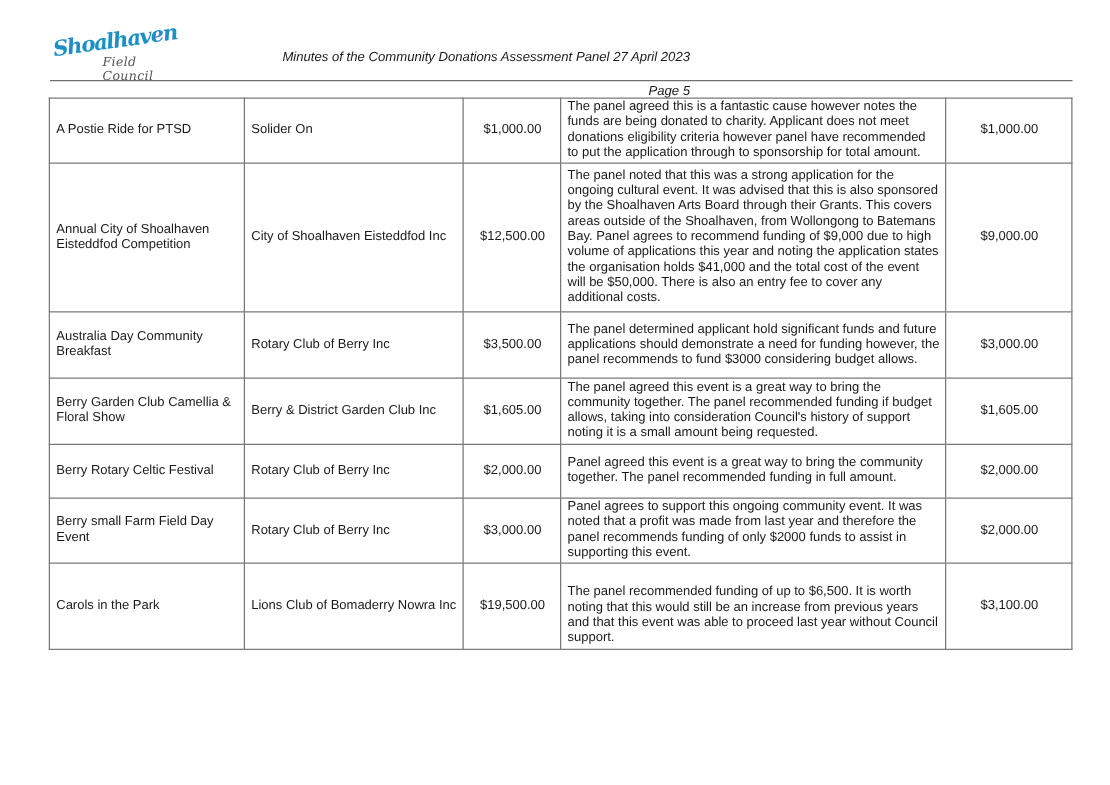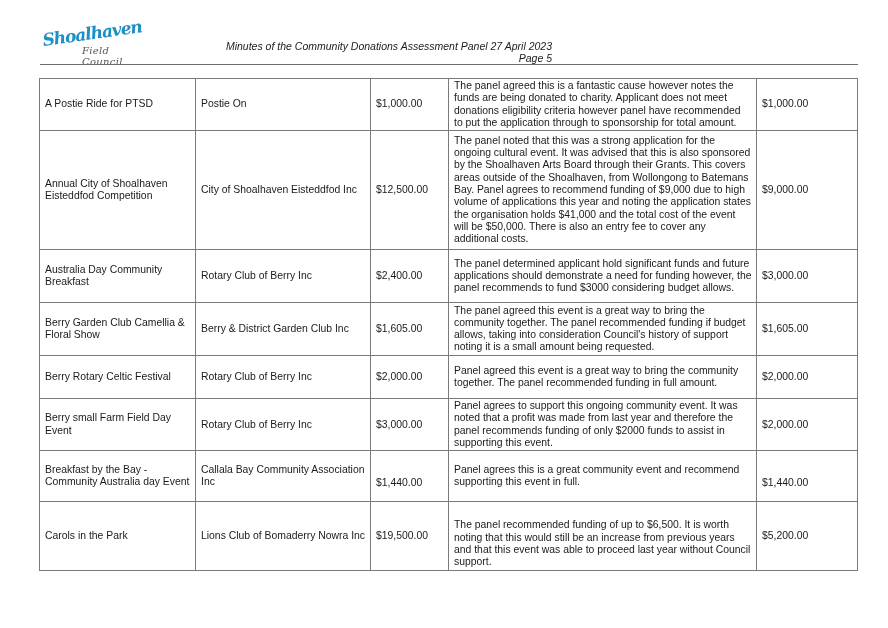--- a/index.html
+++ b/index.html
@@ -6,29 +6,29 @@
   body { width:888px; height:628px; position:relative; overflow:hidden;
          font-family:"Liberation Sans", sans-serif; color:#1a1a1a; }
   .logo { position:absolute; left:44px; top:30px; width:100px; height:34px; }
   .logo-main { position:absolute; left:0; top:0; font-family:"DejaVu Serif", serif;
                font-style:italic; font-weight:bold; font-size:17px; color:#1b8fc6;
                letter-spacing:-1px; transform:rotate(-8deg); transform-origin:left bottom; }
   .logo-sub { position:absolute; left:38px; top:15px; font-family:"DejaVu Serif", serif;
               font-style:italic; font-size:10px; color:#555; letter-spacing:0.3px; }
   .header-title { position:absolute; right:336px; top:40px; font-size:10.5px; font-style:italic;
                   text-align:right; white-space:nowrap; }
-  .header-title.page { top:52px; }
+  .header-title.page { top:67px; }
   .header-rule { position:absolute; left:40px; top:64px; width:818px; height:1px; background:#6f6f6f; }
 
   table.minutes { position:absolute; left:39px; top:78px; border-collapse:collapse;
                   table-layout:fixed; width:818px; font-size:10.4px; line-height:12.3px; }
   table.minutes td { border:1px solid #7a7a7a; padding:1px 4px 1px 5px; vertical-align:middle; }
   col.c1 { width:156px; } col.c2 { width:175px; } col.c3 { width:78px; }
   col.c4 { width:308px; } col.c5 { width:101px; }
-  td.num { text-align:left; padding-right:4px; }
+  td.num { text-align:center; padding-right:4px; }
   td.comment { vertical-align:top; padding-top:0; padding-bottom:0; }
 </style>
 </head>
 <body>
 
 <div class="logo">
   <span class="logo-main">Shoalhaven</span>
   <span class="logo-sub">Field Council</span>
 </div>
 <div class="header-title">Minutes of the Community Donations Assessment Panel 27 April 2023</div>
@@ -39,36 +39,36 @@
   <colgroup>
       <col class="c1">
       <col class="c2">
       <col class="c3">
       <col class="c4">
       <col class="c5">
     </colgroup>
   <tbody>
     <tr style="height:52px">
       <td>A Postie Ride for PTSD</td>
-      <td>Postie On</td>
+      <td>Solider On</td>
       <td class="num">$1,000.00</td>
       <td class="comment">The panel agreed this is a fantastic cause however notes the funds are being donated to charity. Applicant does not meet donations eligibility criteria however panel have recommended to put the application through to sponsorship for total amount.</td>
       <td class="num">$1,000.00</td>
     </tr>
     <tr style="height:119px">
       <td>Annual City of Shoalhaven Eisteddfod Competition</td>
       <td>City of Shoalhaven Eisteddfod Inc</td>
       <td class="num">$12,500.00</td>
       <td class="comment">The panel noted that this was a strong application for the ongoing cultural event. It was advised that this is also sponsored by the Shoalhaven Arts Board through their Grants. This covers areas outside of the Shoalhaven, from Wollongong to Batemans Bay. Panel agrees to recommend funding of $9,000 due to high volume of applications this year and noting the application states the organisation holds $41,000 and the total cost of the event will be $50,000. There is also an entry fee to cover any additional costs.</td>
       <td class="num">$9,000.00</td>
     </tr>
     <tr style="height:53px">
       <td>Australia Day Community Breakfast</td>
       <td>Rotary Club of Berry Inc</td>
-      <td class="num">$2,400.00</td>
+      <td class="num">$3,500.00</td>
       <td class="comment">The panel determined applicant hold significant funds and future applications should demonstrate a need for funding however, the panel recommends to fund $3000 considering budget allows.</td>
       <td class="num">$3,000.00</td>
     </tr>
     <tr style="height:53px">
       <td>Berry Garden Club Camellia &amp; Floral Show</td>
       <td>Berry &amp; District Garden Club Inc</td>
       <td class="num">$1,605.00</td>
       <td class="comment">The panel agreed this event is a great way to bring the community together. The panel recommended funding if budget allows, taking into consideration Council's history of support noting it is a small amount being requested.</td>
       <td class="num">$1,605.00</td>
     </tr>
@@ -79,28 +79,21 @@
       <td class="comment">Panel agreed this event is a great way to bring the community together. The panel recommended funding in full amount.</td>
       <td class="num">$2,000.00</td>
     </tr>
     <tr style="height:52px">
       <td>Berry small Farm Field Day Event</td>
       <td>Rotary Club of Berry Inc</td>
       <td class="num">$3,000.00</td>
       <td class="comment">Panel agrees to support this ongoing community event. It was noted that a profit was made from last year and therefore the panel recommends funding of only $2000 funds to assist in supporting this event.</td>
       <td class="num">$2,000.00</td>
     </tr>
-    <tr style="height:51px">
-      <td>Breakfast by the Bay - Community Australia day Event</td>
-      <td>Callala Bay Community Association Inc</td>
-      <td class="num" style="padding-top:14px">$1,440.00</td>
-      <td class="comment">Panel agrees this is a great community event and recommend supporting this event in full.</td>
-      <td class="num" style="padding-top:14px">$1,440.00</td>
-    </tr>
     <tr style="height:49px">
       <td>Carols in the Park</td>
       <td>Lions Club of Bomaderry Nowra Inc</td>
       <td class="num">$19,500.00</td>
       <td class="comment" style="padding-top:17px">The panel recommended funding of up to $6,500. It is worth noting that this would still be an increase from previous years and that this event was able to proceed last year without Council support.</td>
-      <td class="num">$5,200.00</td>
+      <td class="num">$3,100.00</td>
     </tr>
   </tbody>
 </table>
 
 </body></html>

